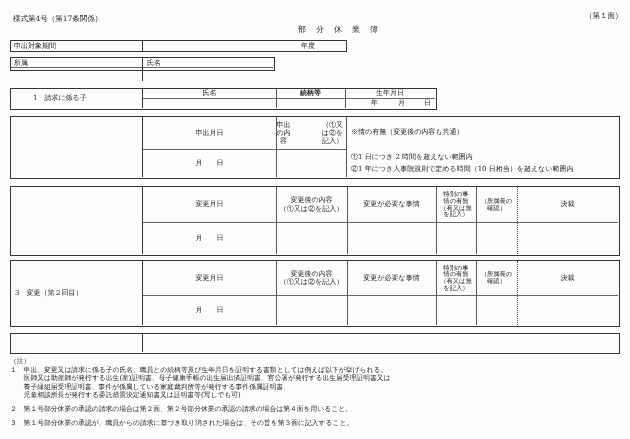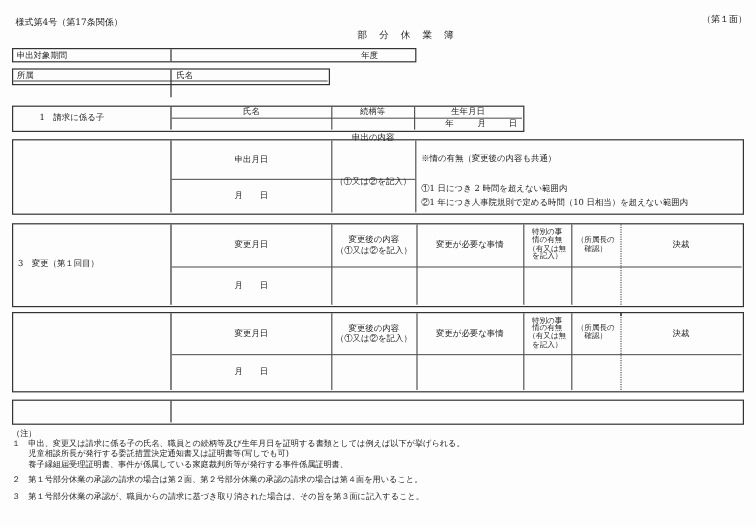--- a/index.html
+++ b/index.html
@@ -41,48 +41,47 @@
   <div class="abs" style="left:134px;top:11px;width:126px;height:11px;"></div>
 </div>
 
 <div class="box" style="left:10px;top:88px;width:427px;height:22px;">
   <div class="cell left" style="left:18px;top:0;width:126px;height:19px;">1　請求に係る子</div>
   <div class="vlt" style="left:131px;top:0;height:19px;"></div>
   <div class="hl" style="left:132px;top:9px;width:292px;"></div>
   <div class="vl" style="left:265px;top:0;height:19px;"></div>
   <div class="vl" style="left:334px;top:0;height:19px;"></div>
   <div class="cell" style="left:132px;top:0;width:133px;height:9px;">氏名</div>
-  <div class="cell" style="left:265px;top:0;width:69px;height:9px;">続柄等</div>
+  <div class="cell" style="left:265px;top:0;width:69px;height:9px;font-weight:bold;">続柄等</div>
   <div class="cell" style="left:334px;top:0;width:90px;height:9px;">生年月日</div>
   <div class="abs" style="left:133px;top:10px;width:131px;height:9px;"></div>
   <div class="abs" style="left:266px;top:10px;width:67px;height:9px;"></div>
   <div class="t" style="left:360px;top:11px;">年</div>
   <div class="t" style="left:387px;top:11px;">月</div>
   <div class="t" style="left:413px;top:11px;">日</div>
 </div>
 
 <div class="box" style="left:10px;top:116px;width:610px;height:63px;">
   <div class="vlt" style="left:131px;top:0;height:60px;"></div>
   <div class="hl" style="left:132px;top:32px;width:203px;"></div>
   <div class="vl" style="left:265px;top:0;height:60px;"></div>
   <div class="vl" style="left:335px;top:0;height:60px;"></div>
   <div class="cell" style="left:132px;top:0;width:133px;height:32px;">申出月日</div>
-  <div class="cell" style="left:265px;top:0;width:70px;height:32px;flex-direction:column;gap:28px;">
+  <div class="cell" style="left:265px;top:0;width:70px;height:32px;flex-direction:row;gap:28px;">
     <span>申出の内容</span>
     <span>（①又は②を記入）</span>
   </div>
   <div class="cell" style="left:132px;top:33px;width:133px;height:27px;">月　　日</div>
   <div class="abs" style="left:266px;top:33px;width:68px;height:27px;"></div>
   <div class="t" style="left:340px;top:12px;">※情の有無（変更後の内容も共通）</div>
   <div class="t" style="left:340px;top:37px;">①1 日につき 2 時間を超えない範囲内</div>
   <div class="t" style="left:340px;top:49px;">②1 年につき人事院規則で定める時間（10 日相当）を超えない範囲内</div>
 </div>
 
 <div class="box" style="left:10px;top:186px;width:610px;height:70px;">
-  <div class="cell left" style="left:0;top:0;width:126px;height:67px;">3　変更（第１回目）</div>
   <div class="vlt" style="left:131px;top:0;height:67px;"></div>
   <div class="hl" style="left:132px;top:35px;width:475px;"></div>
   <div class="vl" style="left:265px;top:0;height:67px;"></div>
   <div class="vl" style="left:336px;top:0;height:67px;"></div>
   <div class="vl" style="left:425px;top:0;height:67px;"></div>
   <div class="vl" style="left:465px;top:0;height:67px;"></div>
   <div class="vl" style="left:506px;top:0;height:67px;border-left-style:dotted;"></div>
   <div class="cell" style="left:132px;top:0;width:133px;height:35px;">変更月日</div>
   <div class="cell" style="left:265px;top:0;width:71px;height:35px;flex-direction:column;">
     <span>変更後の内容</span>
@@ -102,20 +101,21 @@
   <div class="cell" style="left:506px;top:0;width:101px;height:35px;">決裁</div>
   <div class="cell" style="left:132px;top:36px;width:133px;height:31px;">月　　日</div>
   <div class="abs" style="left:266px;top:36px;width:69px;height:31px;"></div>
   <div class="abs" style="left:337px;top:36px;width:87px;height:31px;"></div>
   <div class="abs" style="left:426px;top:36px;width:38px;height:31px;"></div>
   <div class="abs" style="left:466px;top:36px;width:39px;height:31px;"></div>
   <div class="abs" style="left:507px;top:36px;width:99px;height:31px;"></div>
 </div>
 
 <div class="box" style="left:10px;top:260px;width:610px;height:67px;">
+  <div class="cell left" style="left:0;top:0;width:126px;height:64px;">3　変更（第２回目）</div>
   <div class="vlt" style="left:131px;top:0;height:64px;"></div>
   <div class="hl" style="left:132px;top:34px;width:475px;"></div>
   <div class="vl" style="left:265px;top:0;height:64px;"></div>
   <div class="vl" style="left:336px;top:0;height:64px;"></div>
   <div class="vl" style="left:425px;top:0;height:64px;"></div>
   <div class="vl" style="left:465px;top:0;height:64px;"></div>
   <div class="vl" style="left:506px;top:0;height:64px;border-left-style:dotted;"></div>
   <div class="cell" style="left:132px;top:0;width:133px;height:34px;">変更月日</div>
   <div class="cell" style="left:265px;top:0;width:71px;height:34px;flex-direction:column;">
     <span>変更後の内容</span>
@@ -142,17 +142,18 @@
 </div>
 
 <div class="box" style="left:10px;top:333px;width:610px;height:21px;">
   <div class="vlt" style="left:131px;top:0;height:18px;"></div>
   <div class="abs" style="left:134px;top:1px;width:470px;height:16px;"></div>
 </div>
 
 <div class="notes">
   <div class="ln" style="margin-top:2px;">（注）</div>
   <div class="ln">１　申出、変更又は請求に係る子の氏名、職員との続柄等及び生年月日を証明する書類としては例えば以下が挙げられる。</div>
+  <div class="ln">　　医師又は助産師が発行する出生(産)証明書、母子健康手帳の出生届出済証明書、官公署が発行する出生届受理証明書又は</div>
+  <div class="ln">　　養子縁組届受理証明書、事件が係属している家庭裁判所等が発行する事件係属証明書、</div>
   <div class="ln">　　児童相談所長が発行する委託措置決定通知書又は証明書等(写しでも可)</div>
-  <div class="ln">　　養子縁組届受理証明書、事件が係属している家庭裁判所等が発行する事件係属証明書、</div>
   <div class="ln" style="margin-top:5px;">２　第１号部分休業の承認の請求の場合は第２面、第２号部分休業の承認の請求の場合は第４面を用いること。</div>
   <div class="ln" style="margin-top:5px;">３　第１号部分休業の承認が、職員からの請求に基づき取り消された場合は、その旨を第３面に記入すること。</div>
 </div>
 
 </body></html>

